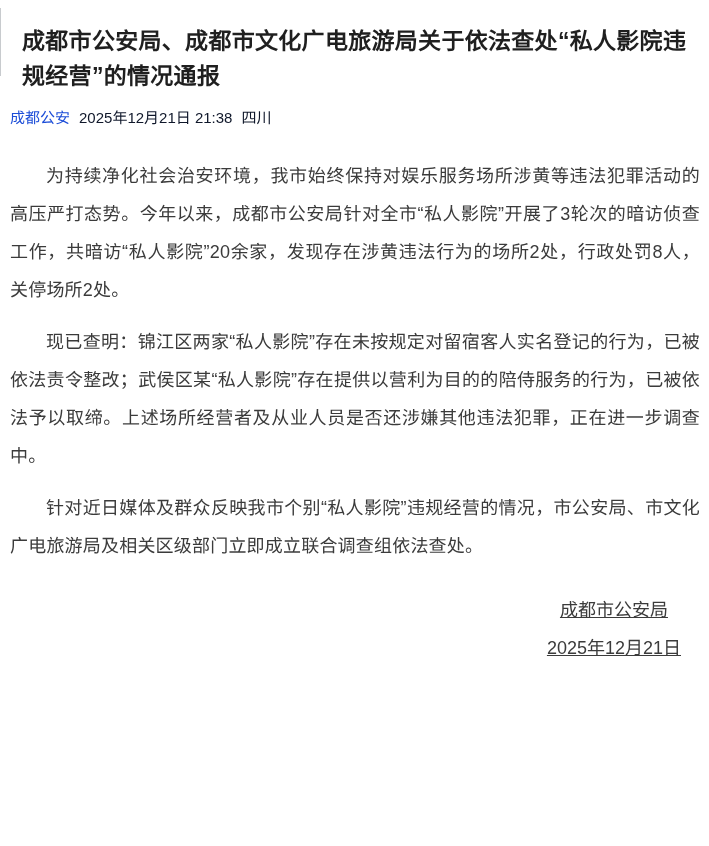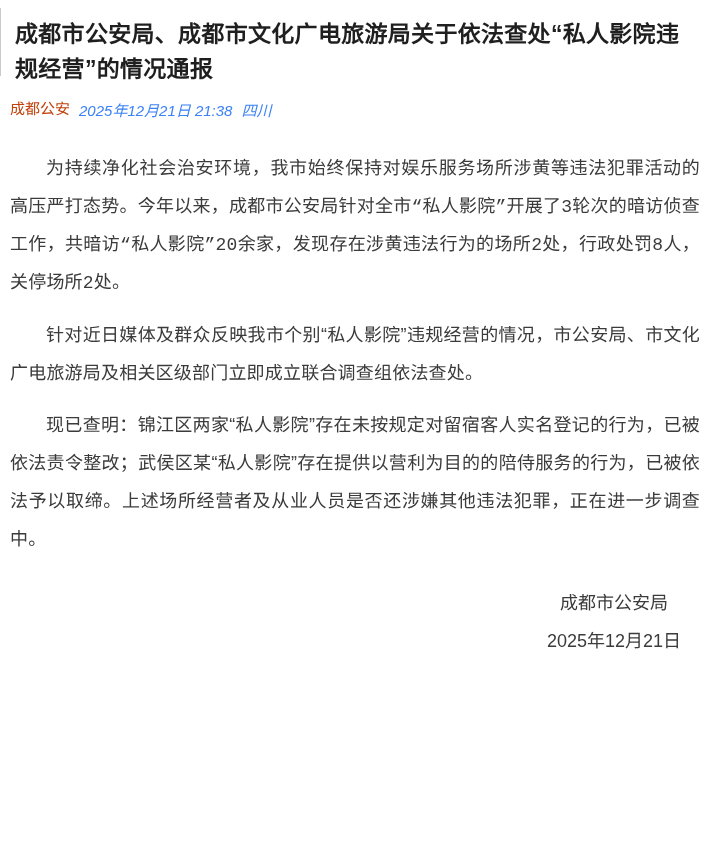--- a/index.html
+++ b/index.html
@@ -22,90 +22,88 @@
   .edge-artifact {
     position: absolute;
     left: 0;
     top: 8px;
     width: 1px;
     height: 68px;
     background: #9aa0a6;
     opacity: 0.55;
   }
   h1.article-title {
-    margin: 5px;
+    margin: 12px;
     padding: 2px 0 0 0;
     font-size: 23px;
     line-height: 35px;
     font-weight: 700;
     color: #1f1f1f;
     letter-spacing: 0.3px;
   }
   .meta-row {
     margin-top: 13px;
     display: flex;
     align-items: center;
     gap: 9px;
     font-size: 15px;
     line-height: 21px;
   }
   .meta-source {
-    color: #c2410c;
+    color: #1d4ed8;
     cursor: pointer;
     text-decoration: none;
-    font-family: Liberation Mono, monospace;
   }
   .meta-dim {
-    color: #3b82f6;
-    font-style: italic;
+    color: #0f172a;
   }
   .article-body p {
     margin: 14px 0 0 0;
     font-size: 18px;
     line-height: 38px;
     color: #3b3b3b;
     text-indent: 2em;
     text-align: justify;
     letter-spacing: 0.2px;
   }
   .article-body p.first {
     margin-top: 29px;
-    font-family: Liberation Mono, monospace;
   }
   .signature {
     margin: 26px 19px 0 auto;
     width: max-content;
     text-align: center;
     font-size: 18px;
     line-height: 38px;
     color: #3b3b3b;
   }
   .signature div {
     white-space: nowrap;
+    text-decoration: underline;
   }
 </style>
 </head>
 <body>
 
 <div class="edge-artifact"></div>
 
 <div class="page">
 
   <h1 class="article-title">成都市公安局、成都市文化广电旅游局关于依法查处“私人影院违规经营”的情况通报</h1>
 
   <div class="meta-row">
     <span class="meta-source">成都公安</span>
     <span class="meta-dim">2025年12月21日 21:38</span>
     <span class="meta-dim">四川</span>
   </div>
 
   <div class="article-body">
     <p class="first">为持续净化社会治安环境，我市始终保持对娱乐服务场所涉黄等违法犯罪活动的高压严打态势。今年以来，成都市公安局针对全市“私人影院”开展了3轮次的暗访侦查工作，共暗访“私人影院”20余家，发现存在涉黄违法行为的场所2处，行政处罚8人，关停场所2处。</p>
+    <p>现已查明：锦江区两家“私人影院”存在未按规定对留宿客人实名登记的行为，已被依法责令整改；武侯区某“私人影院”存在提供以营利为目的的陪侍服务的行为，已被依法予以取缔。上述场所经营者及从业人员是否还涉嫌其他违法犯罪，正在进一步调查中。</p>
     <p>针对近日媒体及群众反映我市个别“私人影院”违规经营的情况，市公安局、市文化广电旅游局及相关区级部门立即成立联合调查组依法查处。</p>
-    <p>现已查明：锦江区两家“私人影院”存在未按规定对留宿客人实名登记的行为，已被依法责令整改；武侯区某“私人影院”存在提供以营利为目的的陪侍服务的行为，已被依法予以取缔。上述场所经营者及从业人员是否还涉嫌其他违法犯罪，正在进一步调查中。</p>
   </div>
 
   <div class="signature">
     <div>成都市公安局</div>
     <div>2025年12月21日</div>
   </div>
 
 </div>
 
 </body></html>

